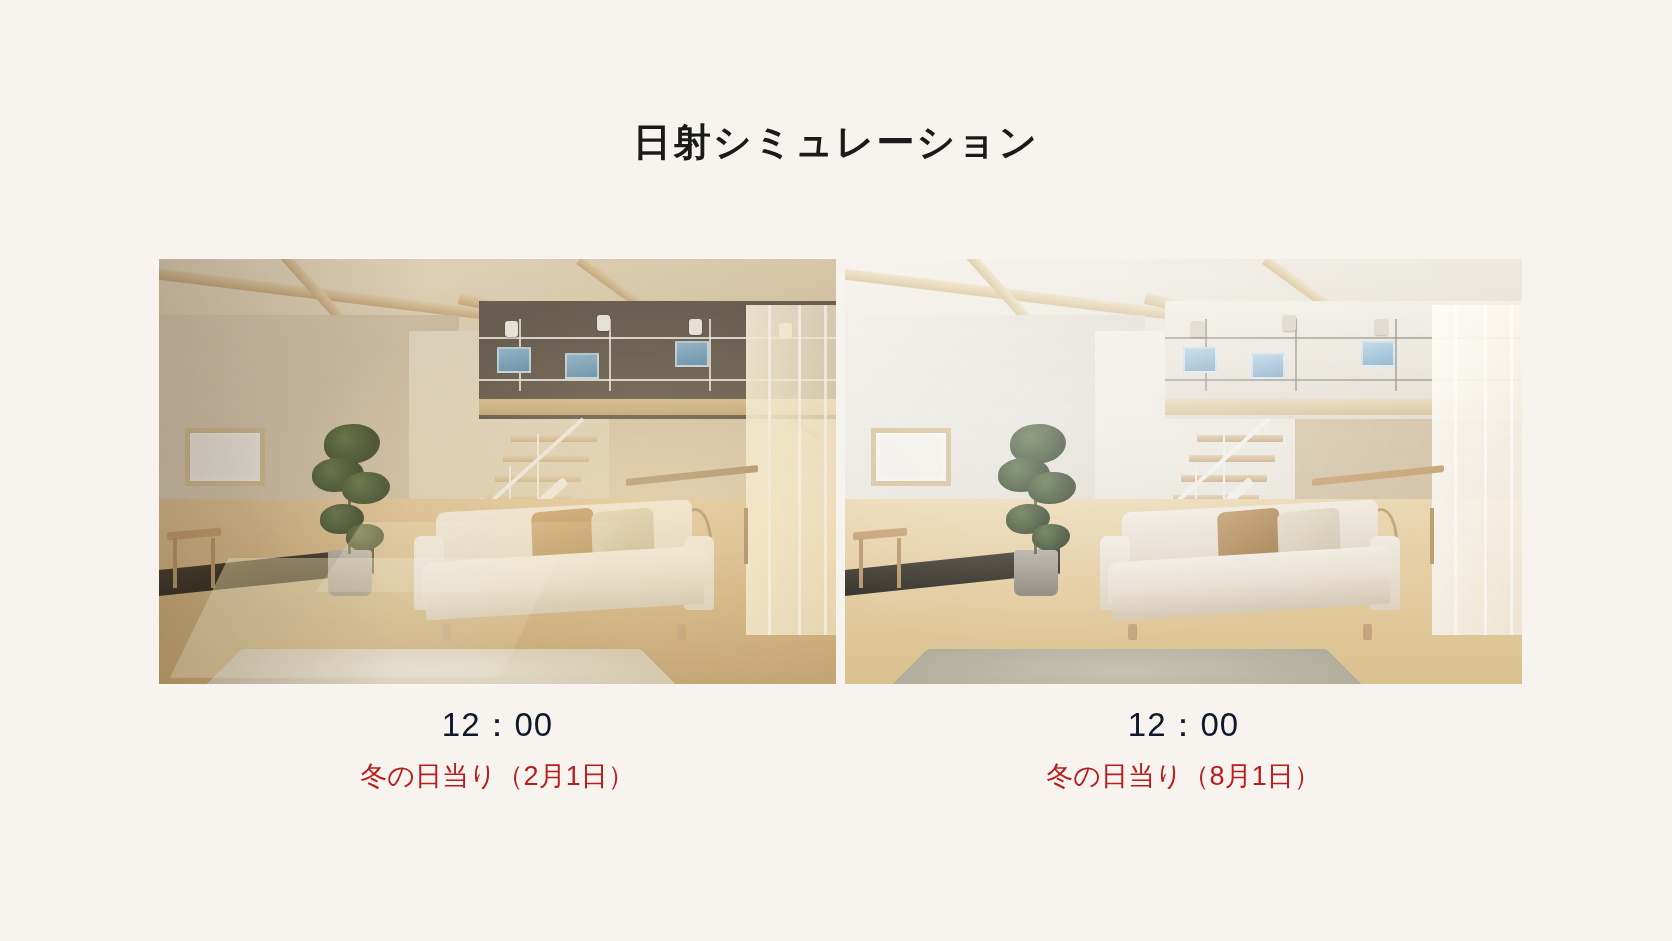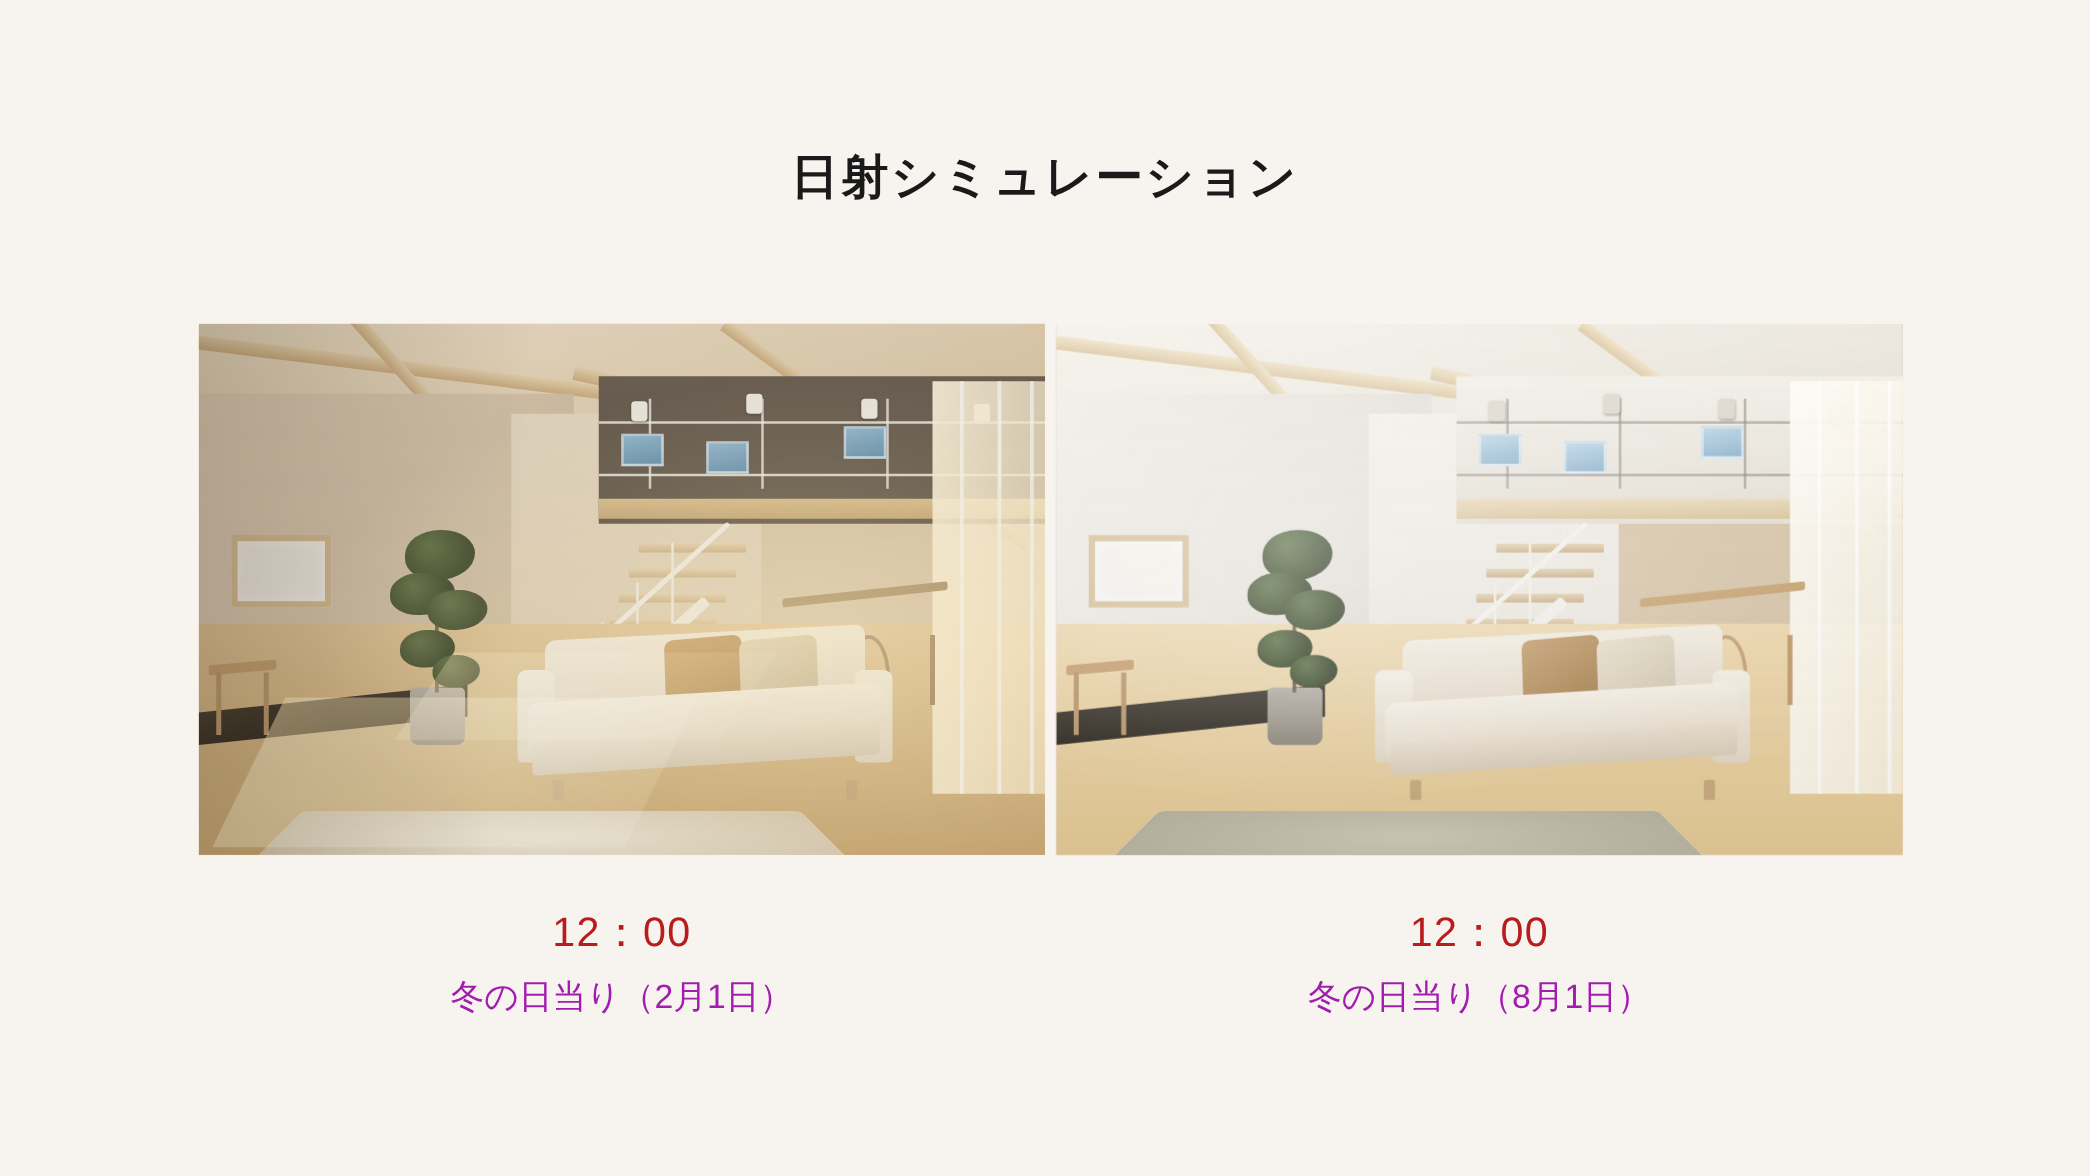--- a/index.html
+++ b/index.html
@@ -301,30 +301,30 @@
   }
   .summer .loft-win { background: linear-gradient(170deg,#bcd7e8,#8fb4cd); }
   .summer .loft-edge { background: linear-gradient(180deg,#ecdcbc,#dcc79e); }
   .summer .dark-strip { opacity:.9; }
   .summer .loft-rail, .summer .loft-post, .summer .loft-rail2 { background: rgba(140,135,125,.6); }
   .summer .spot { background:#ded9cf; }
 
   
   .caption { text-align: center; }
   .caption-time {
-    margin-top: 42px;
+    margin-top: 21px;
     font-size: 33px;
     letter-spacing: 1px;
-    color: #b91c1c;
+    color: #0f172a;
     line-height: 1.2;
   }
   .caption-label {
     margin-top: 14px;
     font-size: 27px;
-    color: #a21caf;
+    color: #b91c1c;
     line-height: 1.3;
   }
 </style>
 </head>
 <body>
 
 <div class="page-title">日射シミュレーション</div>
 
 <div class="panels">
 

